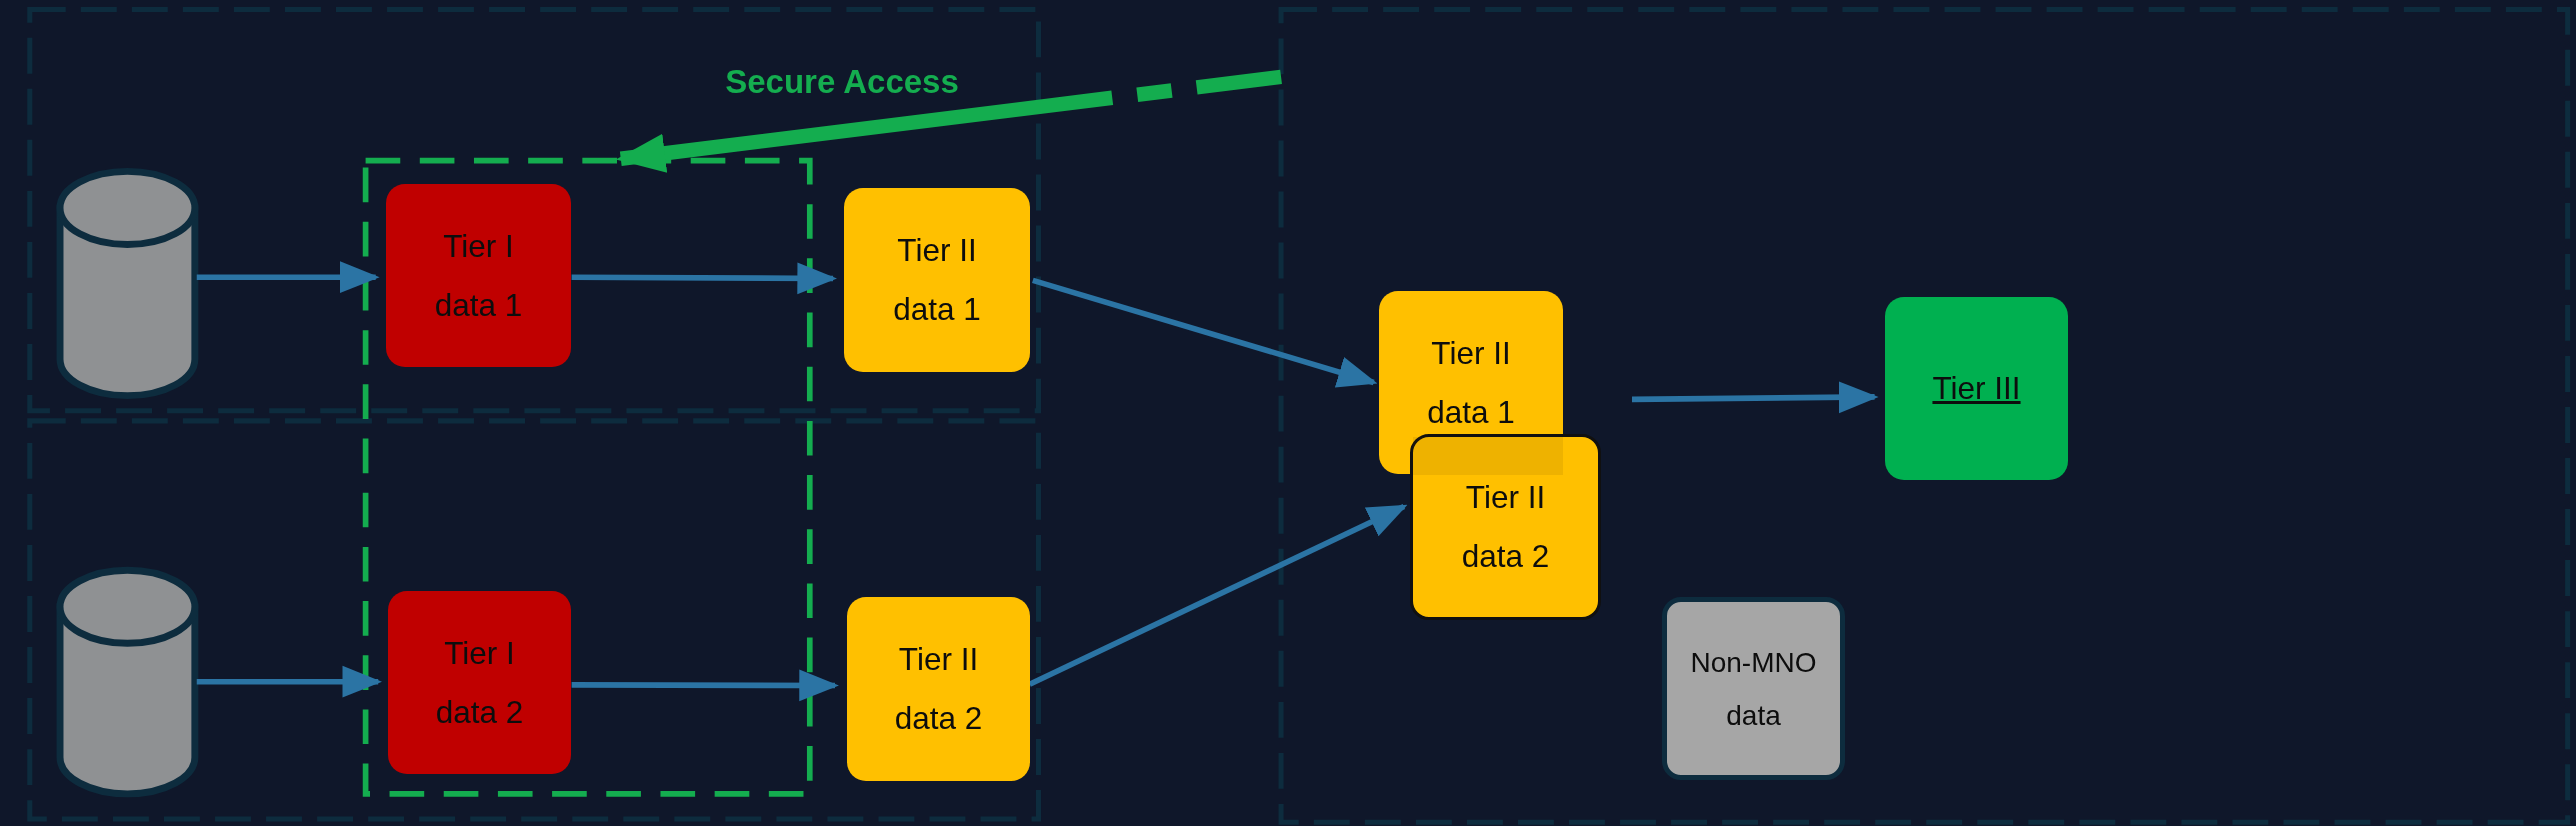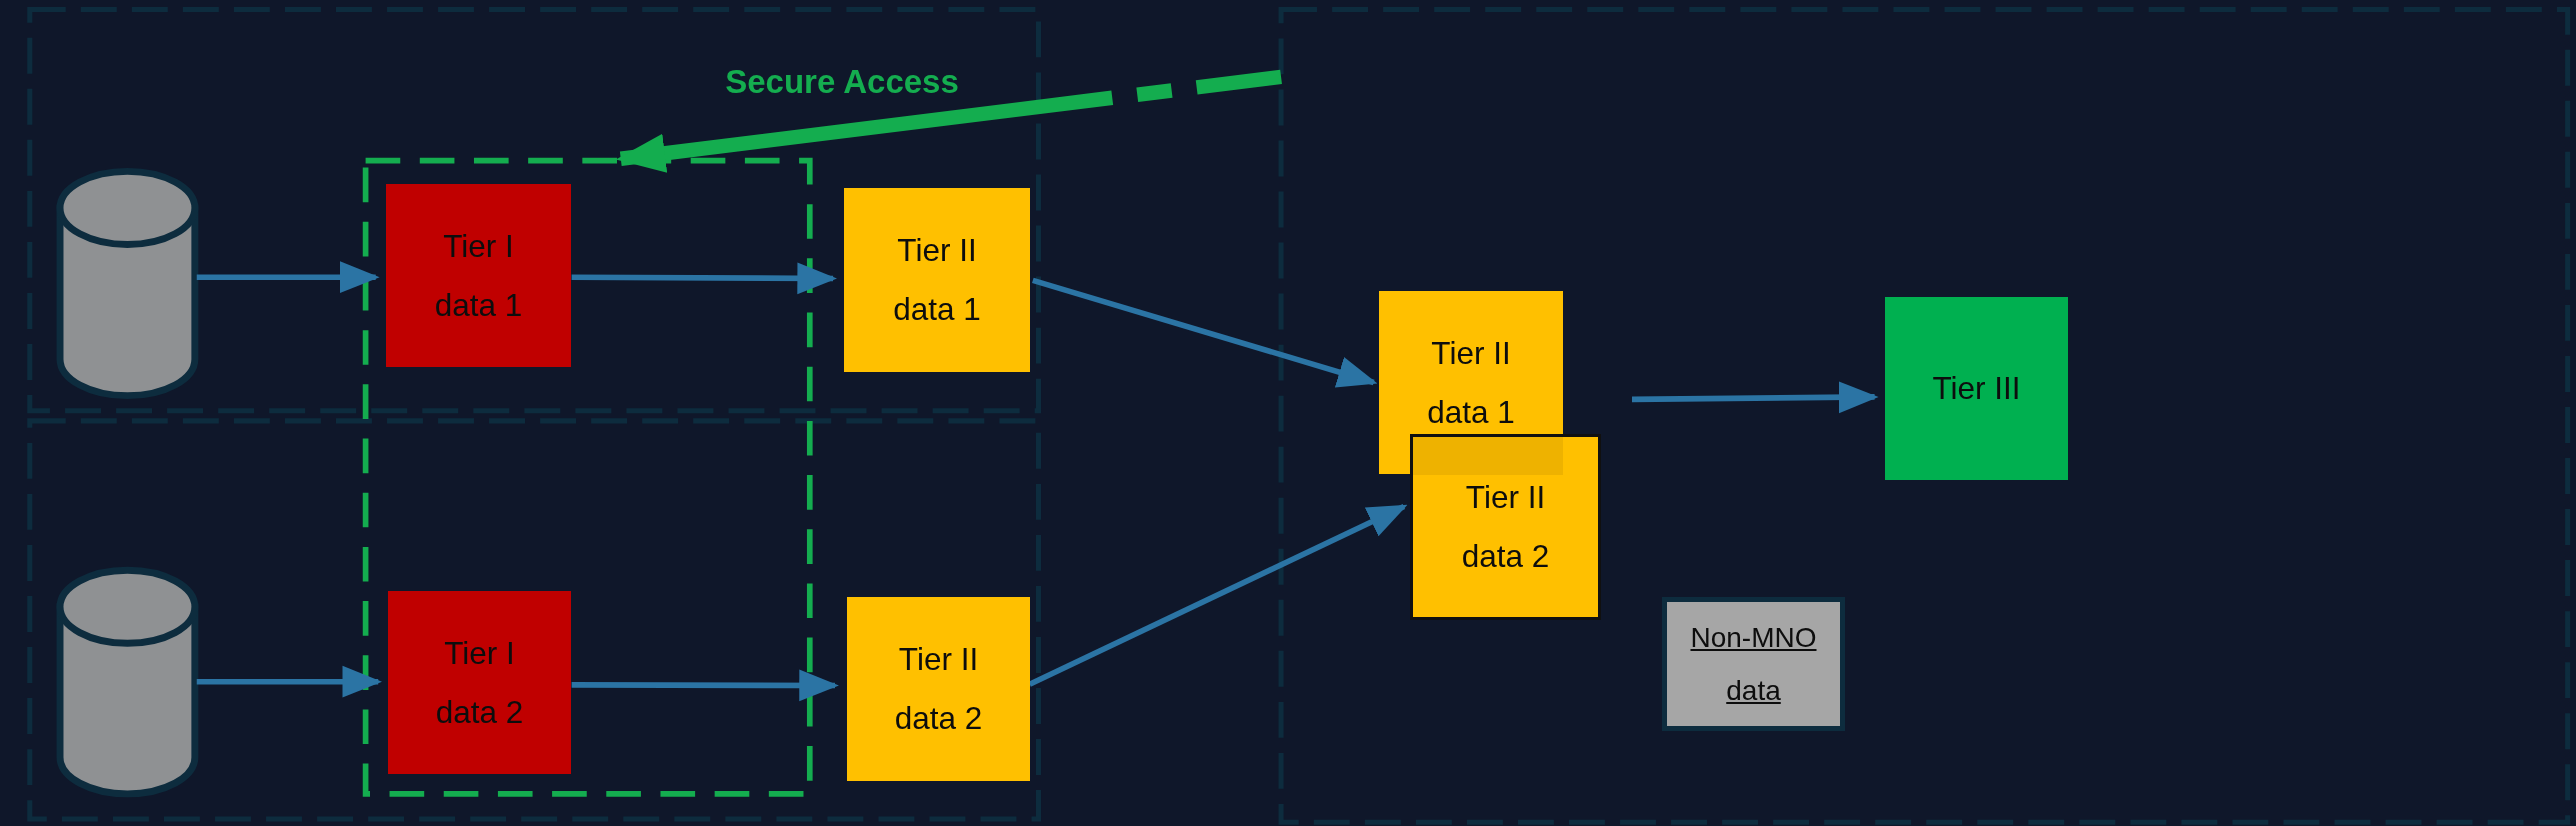--- a/index.html
+++ b/index.html
@@ -20,20 +20,21 @@
     position: absolute;
     display: flex;
     flex-direction: column;
     align-items: center;
     justify-content: center;
     text-align: center;
     color: #0d0d0d;
     font-size: 31.5px;
     line-height: 59px;
     box-sizing: border-box;
+    border-radius: 19px;
   }
   .node span { display: block; }
   .red-box    { background: #C00000; }
   .gold-box   { background: #FFC000; }
   .green-box  { background: #00B050; }
   .gray-box   { background: #A6A6A6; border: 5px solid #0D2C3E; }
   .gold-box-outlined { background: #FFC000; border: 3.8px solid #101010; }
   .overlap-tint {
     position: absolute;
     left: 0; top: 0; right: 35px; height: 38px;
@@ -50,22 +51,22 @@
     text-align: center;
     line-height: 44px;
   }
   
   .tier1-data1 { left: 386px;  top: 184px;  width: 185px; height: 183px; }
   .tier1-data2 { left: 388px;  top: 591px;  width: 183px; height: 183px; }
   .tier2-data1-left  { left: 844px; top: 188px; width: 186px; height: 184px; }
   .tier2-data2-left  { left: 847px; top: 597px; width: 183px; height: 184px; }
   .tier2-data1-right { left: 1379px; top: 291px; width: 184px; height: 183px; }
   .tier2-data2-right { left: 1410px; top: 434px; width: 191px; height: 186px; }
-  .tier3-box   { left: 1885px; top: 297px; width: 183px; height: 183px; }
-  .nonmno-box  { left: 1662px; top: 597px; width: 183px; height: 134px; font-size: 28px; line-height: 53px; text-decoration: underline; }
+  .tier3-box   { left: 1885px; top: 297px; width: 183px; height: 183px; text-decoration: underline; }
+  .nonmno-box  { left: 1662px; top: 597px; width: 183px; height: 183px; font-size: 28px; line-height: 53px; }
 </style>
 </head>
 <body>
 
 <div class="canvas">
 
   <svg class="layer-svg" viewBox="0 0 4088 1311">
     <defs>
       <marker id="arrowBlue" viewBox="0 0 10 8" refX="9" refY="4" markerWidth="7" markerHeight="6" orient="auto" markerUnits="strokeWidth">
         <path d="M0,0 L10,4 L0,8 Z" fill="#2B74A4"></path>

